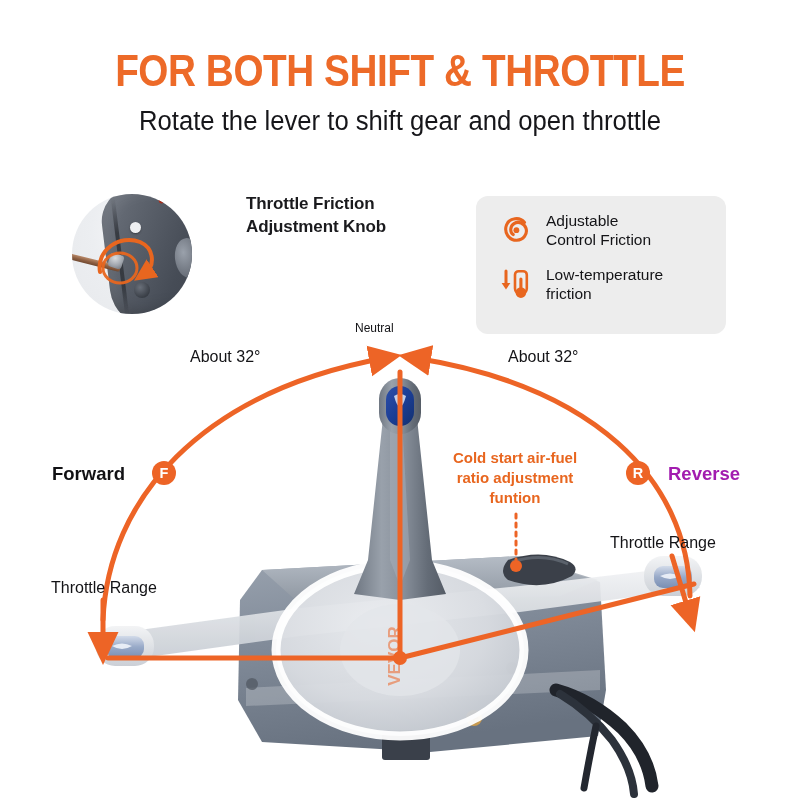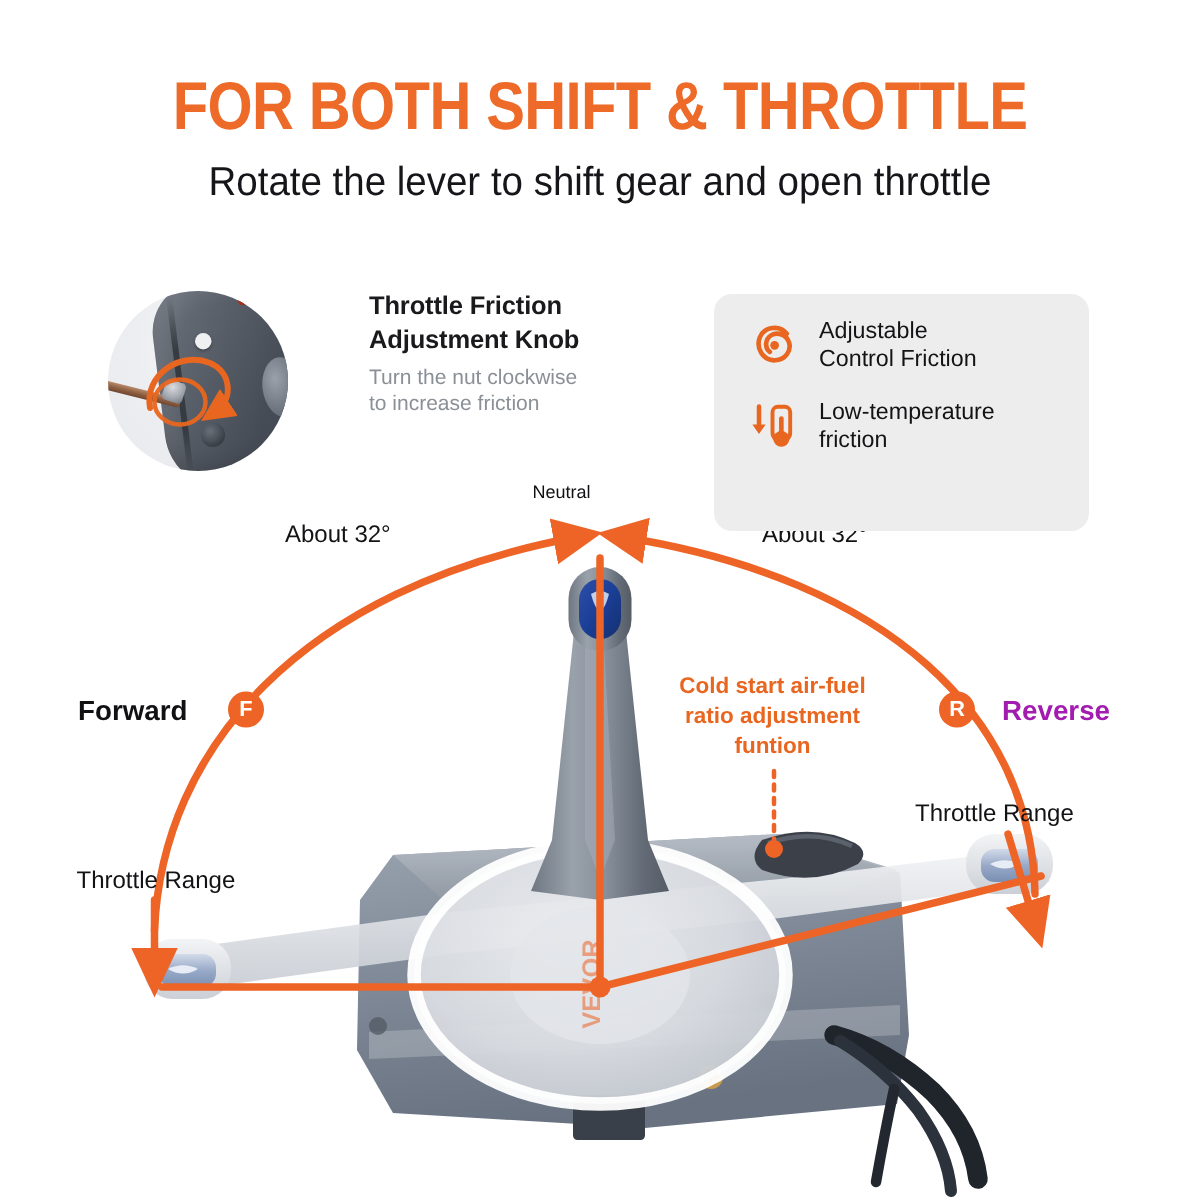--- a/index.html
+++ b/index.html
@@ -102,21 +102,21 @@
     font-size:17px; line-height:23px; font-weight:bold; color:#1a1a1d;
     letter-spacing:-0.1px;
   }
   .knob-sub {
     margin-top:5px;
     font-size:14px; line-height:17px; color:#8b8f96;
   }
 
   
   .feature-box {
-    position:absolute; left:476px; top:196px; width:250px; height:158px;
+    position:absolute; left:476px; top:196px; width:250px; height:138px;
     background:#EDEDED;
     border-radius:12px;
   }
   .feature-row { position:absolute; display:flex; align-items:center; }
   .feature-row.r1 { left:22px; top:14px; }
   .feature-row.r2 { left:22px; top:68px; }
   .feature-ico { width:36px; height:40px; flex:0 0 36px; display:flex; align-items:center; justify-content:center; }
   .feature-label {
     margin-left:12px;
     font-size:15.5px; line-height:19px; color:#141417;
@@ -307,24 +307,20 @@
         </defs>
         <path d="M6,40 C2,18 26,2 46,10 C60,16 62,34 50,42" stroke="#E8661F" stroke-width="4" fill="none" stroke-linecap="round" marker-end="url(#rotHead)"></path>
         <ellipse cx="26" cy="36" rx="17" ry="15" stroke="#E8661F" stroke-width="3" fill="none" opacity="0.95"></ellipse>
       </svg>
     </div>
     <div class="knob-text">
       <div class="knob-title">
         <span>Throttle Friction</span><br>
         <span>Adjustment Knob</span>
       </div>
-      <div class="knob-sub">
-        <span>Turn the nut clockwise</span><br>
-        <span>to increase friction</span>
-      </div>
     </div>
   </div>
 
   <div class="feature-box">
 
     <div class="feature-row r1">
       <span class="feature-ico">
         <svg width="34" height="34" viewBox="0 0 34 34">
           <path d="M25.5,9.5 C21,3.5 10.5,4.5 7.5,12 C4.8,19 9.6,27.5 17.8,27.2 C24.5,27 28.8,21 27,15.2 C25.4,10.2 19.4,7.8 15,10.6 C11,13.2 10.6,19 14.2,21.6" stroke="#E8661F" stroke-width="3.1" fill="none" stroke-linecap="round"></path>
           <circle cx="17.4" cy="17.2" r="2.9" fill="#E8661F"></circle>

